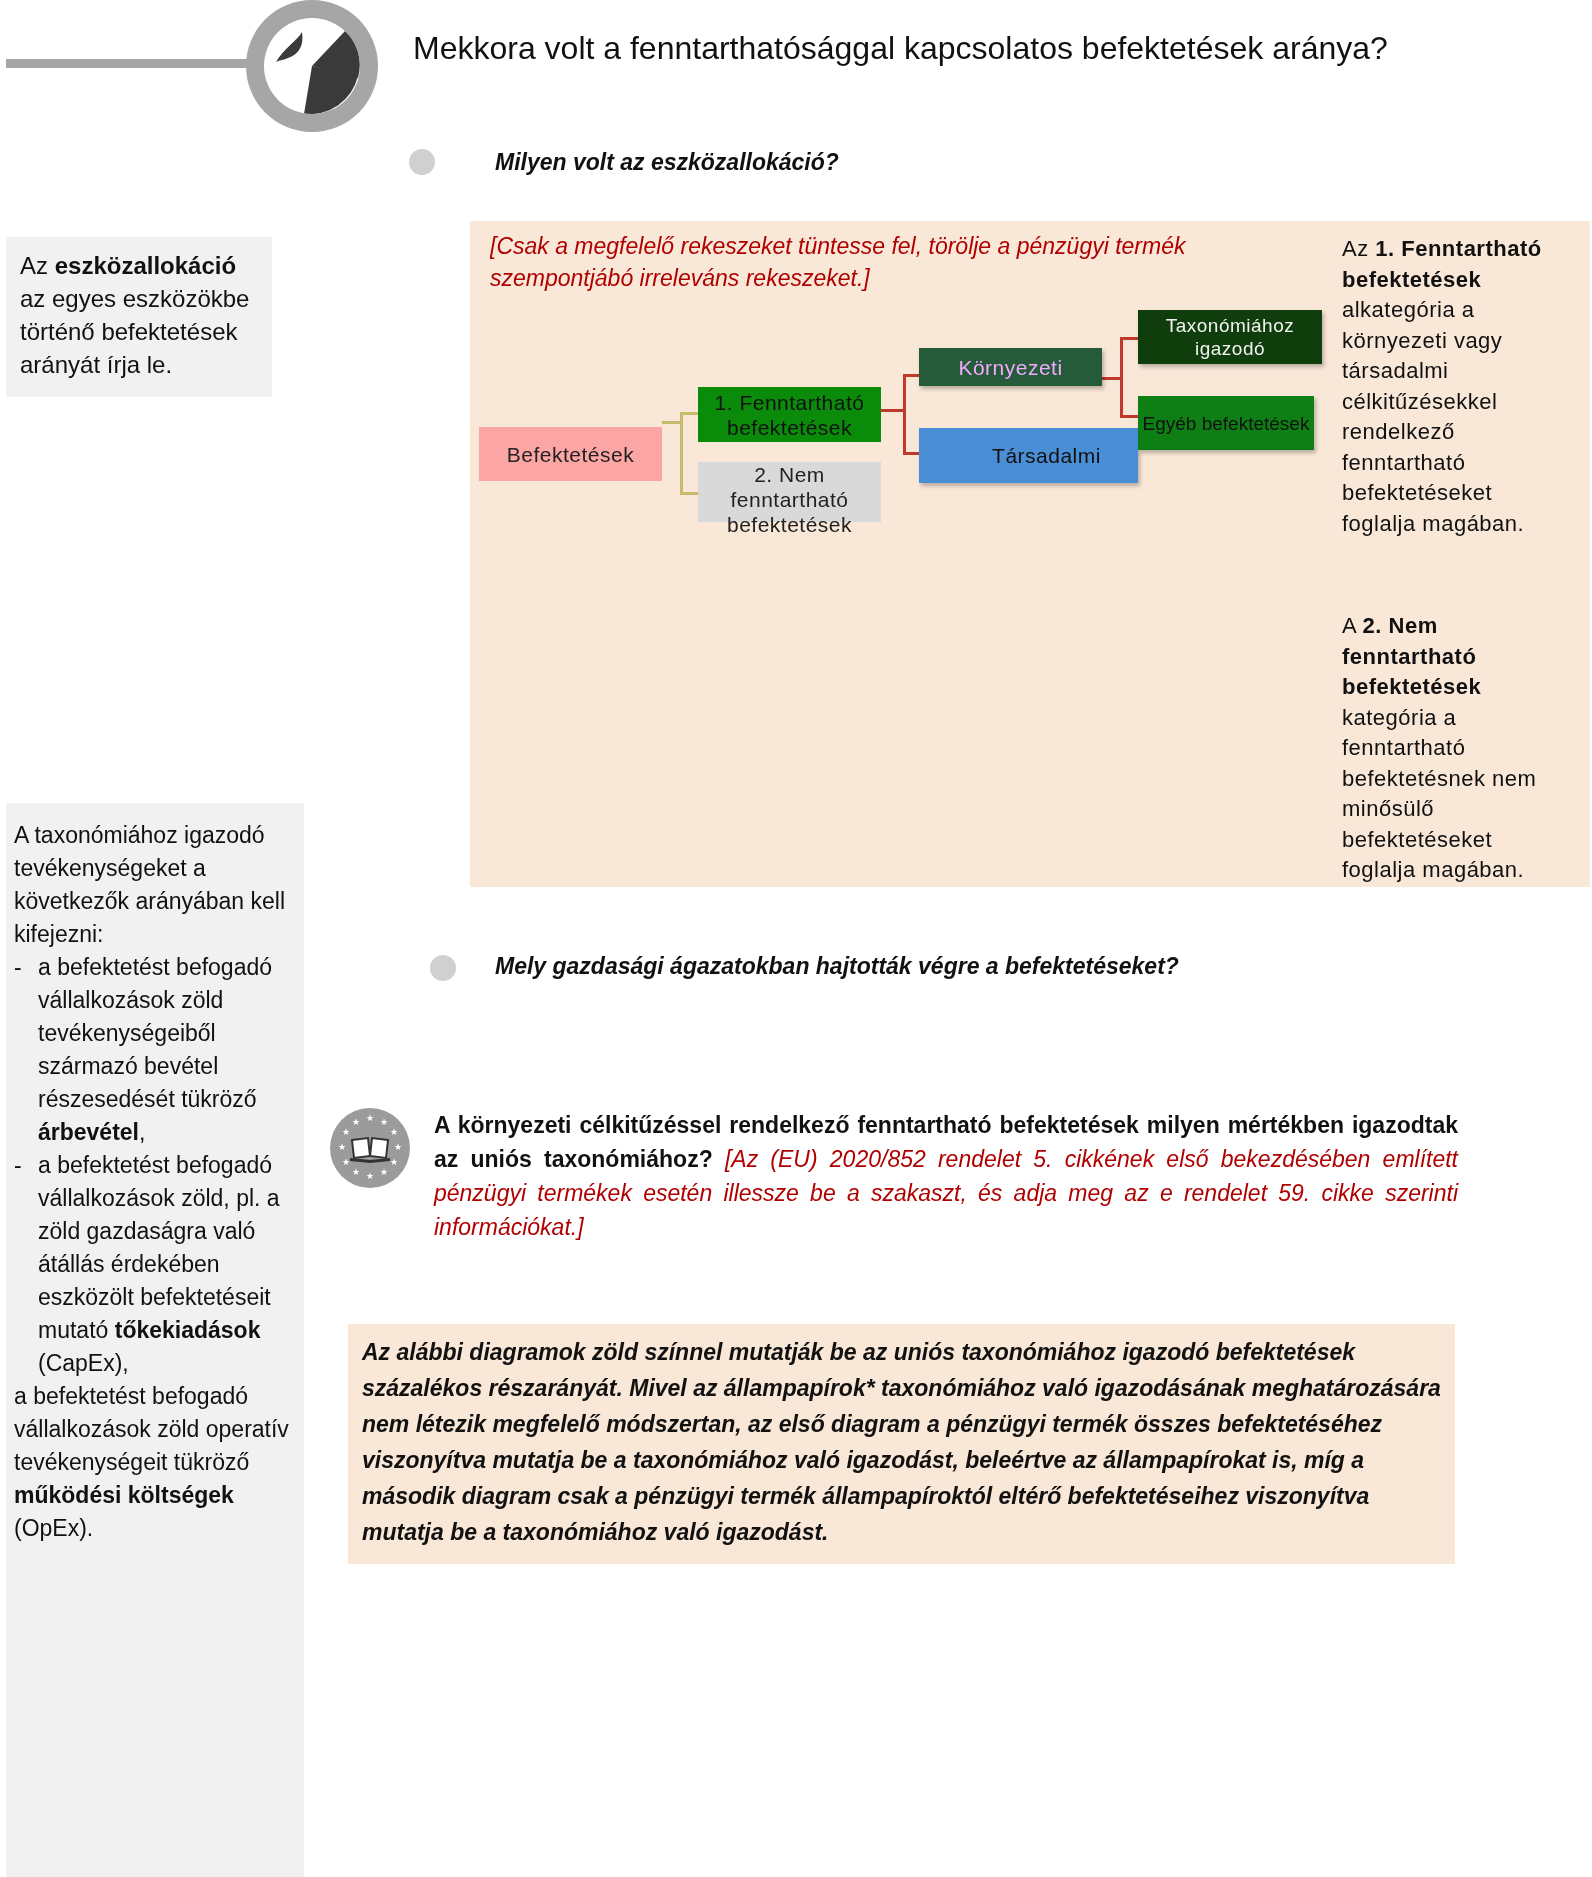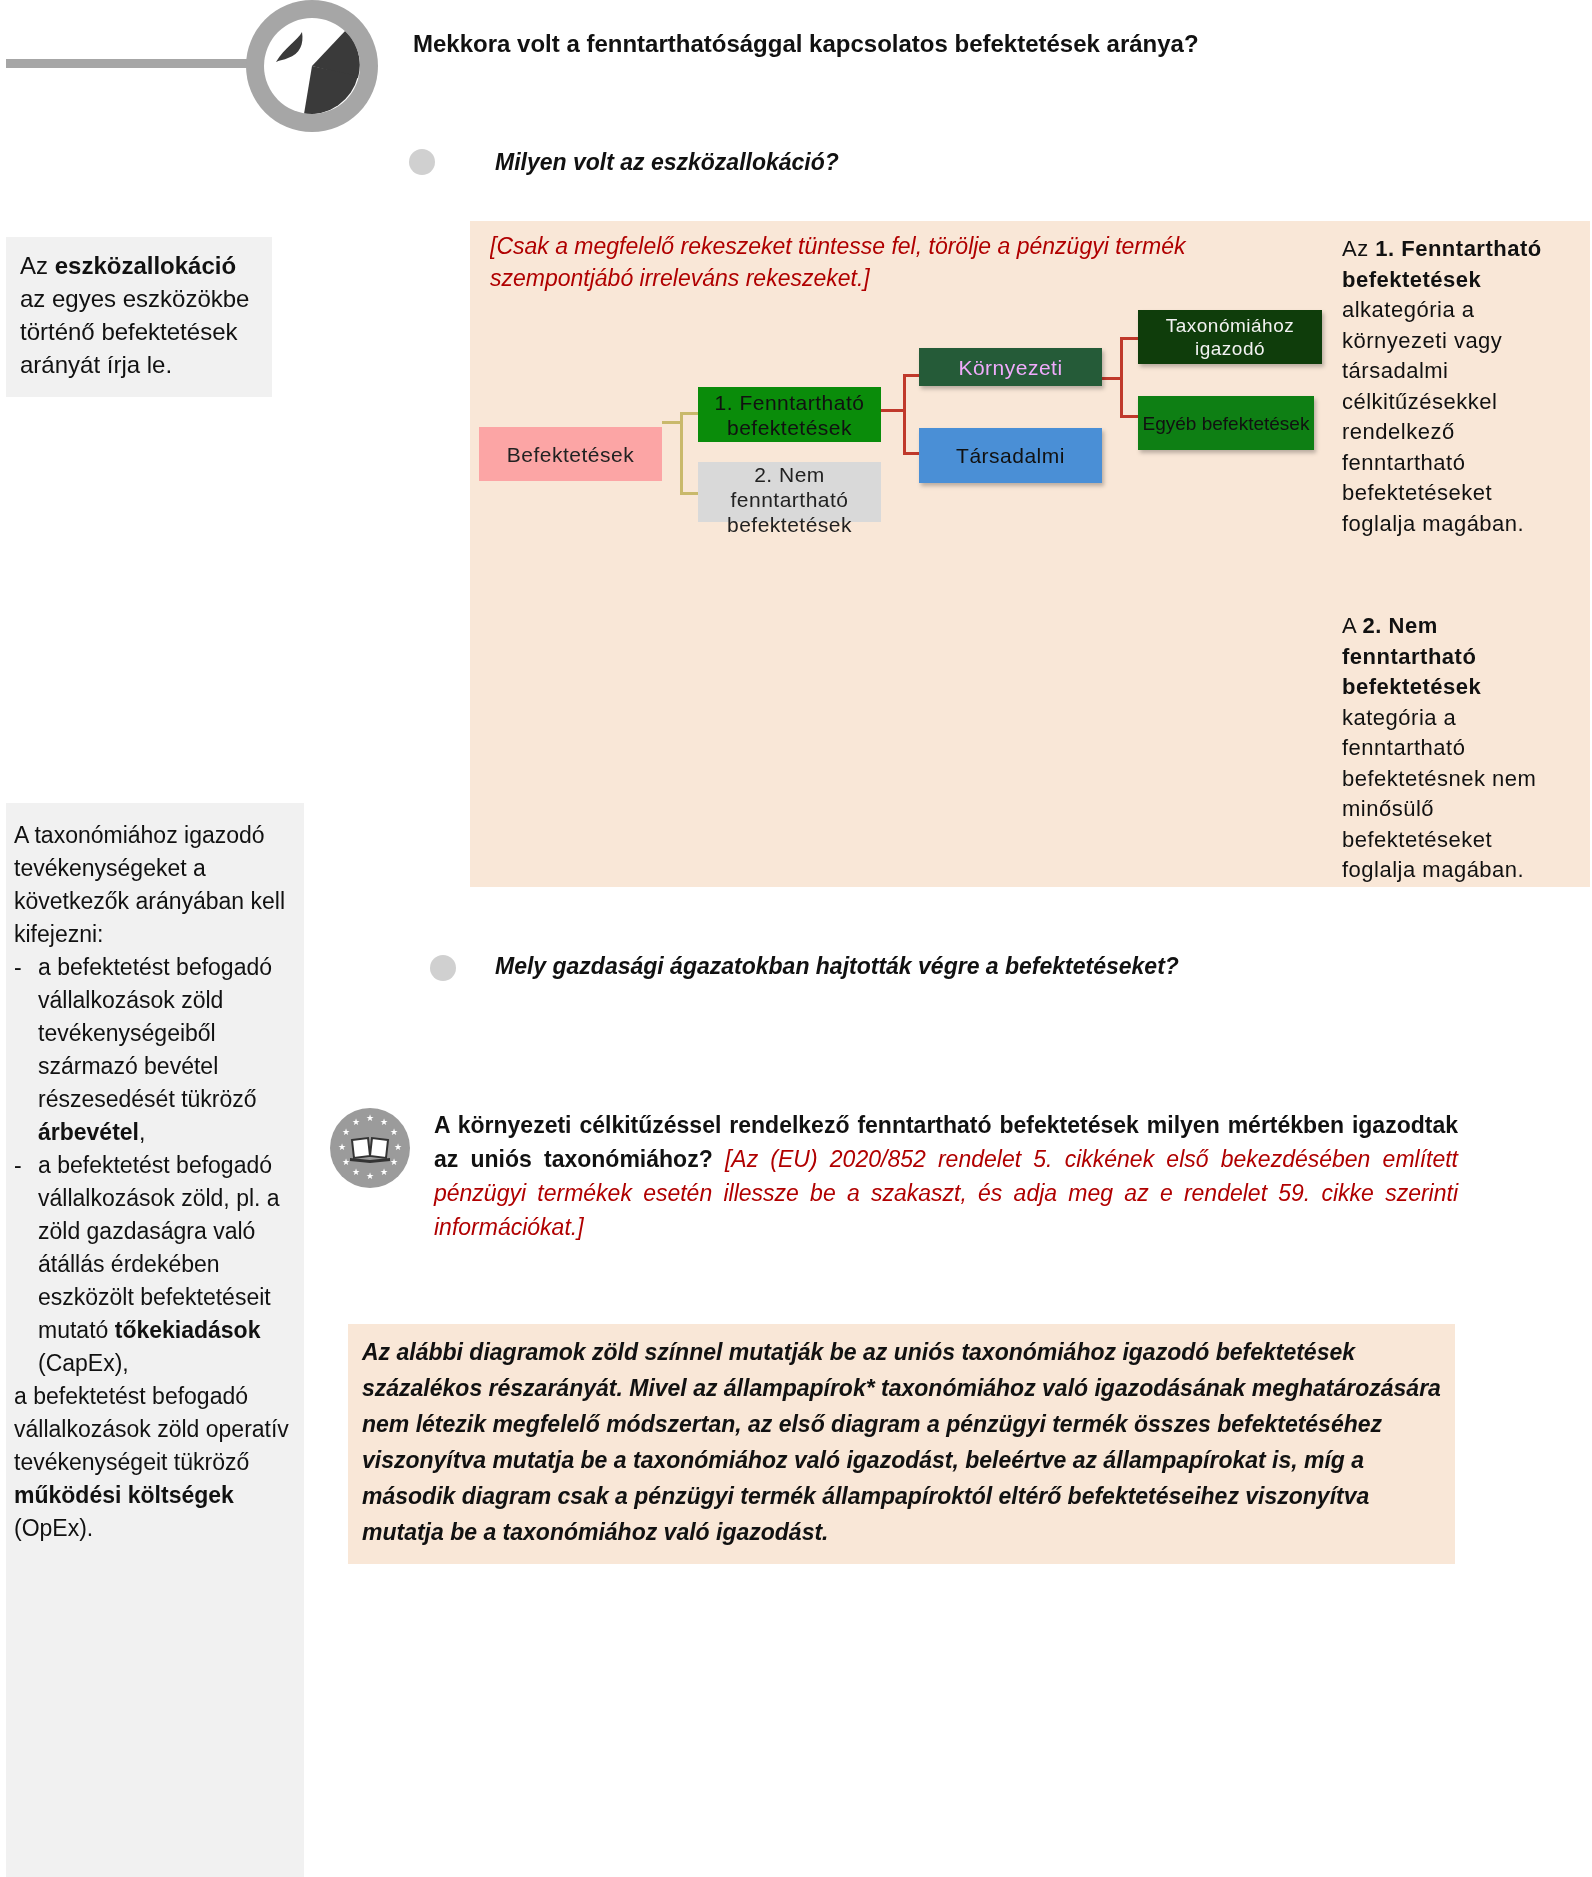--- a/index.html
+++ b/index.html
@@ -5,21 +5,21 @@
   html, body { margin:0; padding:0; }
   body { width:1592px; height:1877px; position:relative; background:#ffffff; overflow:hidden;
          font-family:"Liberation Sans", sans-serif; color:#111; }
   .abs { position:absolute; }
   .red { color:#b00000; }
   .hline { position:absolute; left:6px; top:59px; width:248px; height:9px; background:#a6a6a6; }
   .icon-circle { position:absolute; left:246px; top:0; width:132px; height:132px; border-radius:50%;
                  background:#a6a6a6; }
   .icon-circle .inner { position:absolute; left:18px; top:18px; width:96px; height:96px; border-radius:50%;
                  background:#ffffff; overflow:hidden; }
-  .q-title { position:absolute; font-weight:bold; font-size:24px; }
+  .q-title { position:absolute; font-weight:normal; font-size:32px; }
   .bullet { position:absolute; width:26px; height:26px; border-radius:50%; background:#d0d0d0; }
   .q-sub { position:absolute; font-weight:bold; font-style:italic; font-size:23px; }
   .side-box { position:absolute; background:#f1f1f1; font-size:24px; line-height:33px; }
   .peach { position:absolute; background:#f9e7d7; }
   .node { position:absolute; display:flex; align-items:center; justify-content:center; text-align:center;
           font-size:21px; line-height:25px; letter-spacing:0.5px; box-shadow:2px 3px 4px rgba(0,0,0,0.25); }
   .conn { position:absolute; background:#c0392b; }
   .conn-y { position:absolute; background:#c9b96b; }
   .right-text { position:absolute; font-size:22px; line-height:30.5px; letter-spacing:0.5px; }
   .eu-icon { position:absolute; left:330px; top:1108px; width:80px; height:80px; border-radius:50%; background:#9b9b9b; }
@@ -65,21 +65,21 @@
 
 <div class="conn" style="left:1102px; top:377px; width:20px; height:3px;"></div>
 <div class="conn" style="left:1120px; top:337px; width:3px; height:81px;"></div>
 <div class="conn" style="left:1120px; top:337px; width:18px; height:3px;"></div>
 <div class="conn" style="left:1120px; top:415px; width:18px; height:3px;"></div>
 
 <div class="node" style="left:479px; top:427px; width:183px; height:54px; background:#fca5a5; color:#222; box-shadow:none;">Befektetések</div>
 <div class="node" style="left:698px; top:387px; width:183px; height:55px; background:#0a8c0a; color:#111; box-shadow:none;">1. Fenntartható befektetések</div>
 <div class="node" style="left:698px; top:462px; width:183px; height:60px; background:#d9d9d9; color:#222; box-shadow:none; align-items:flex-start;">2. Nem fenntartható befektetések</div>
 <div class="node" style="left:919px; top:348px; width:183px; height:38px; background:#255b38; color:#f0abfc;">Környezeti</div>
-<div class="node" style="left:919px; top:428px; width:183px; height:55px; background:#4a8fd6; color:#111;">Társadalmi</div>
+<div class="node" style="left:919px; top:428px; width:183px; height:55px; background:#4a8fd6; color:#111;padding-left:36px;">Társadalmi</div>
 <div class="node" style="left:1138px; top:310px; width:184px; height:54px; background:#0f3d0b; color:#f2f2f2; font-size:19px; line-height:23px;">Taxonómiához igazodó</div>
 <div class="node" style="left:1138px; top:396px; width:176px; height:54px; background:#0e7f14; color:#111; font-size:19px; letter-spacing:0; white-space:nowrap;">Egyéb befektetések</div>
 
 <div class="right-text" style="left:1342px; top:234px; width:230px;">
   <span>Az </span><b>1. Fenntartható befektetések</b><span> alkategória a környezeti vagy társadalmi célkitűzésekkel rendelkező fenntartható befektetéseket foglalja magában.</span>
 </div>
 <div class="right-text" style="left:1342px; top:571px; width:230px;margin-top:40px;">
   <span>A </span><b>2. Nem fenntartható befektetések</b><span> kategória a fenntartható befektetésnek nem minősülő befektetéseket foglalja magában.</span>
 </div>
 

